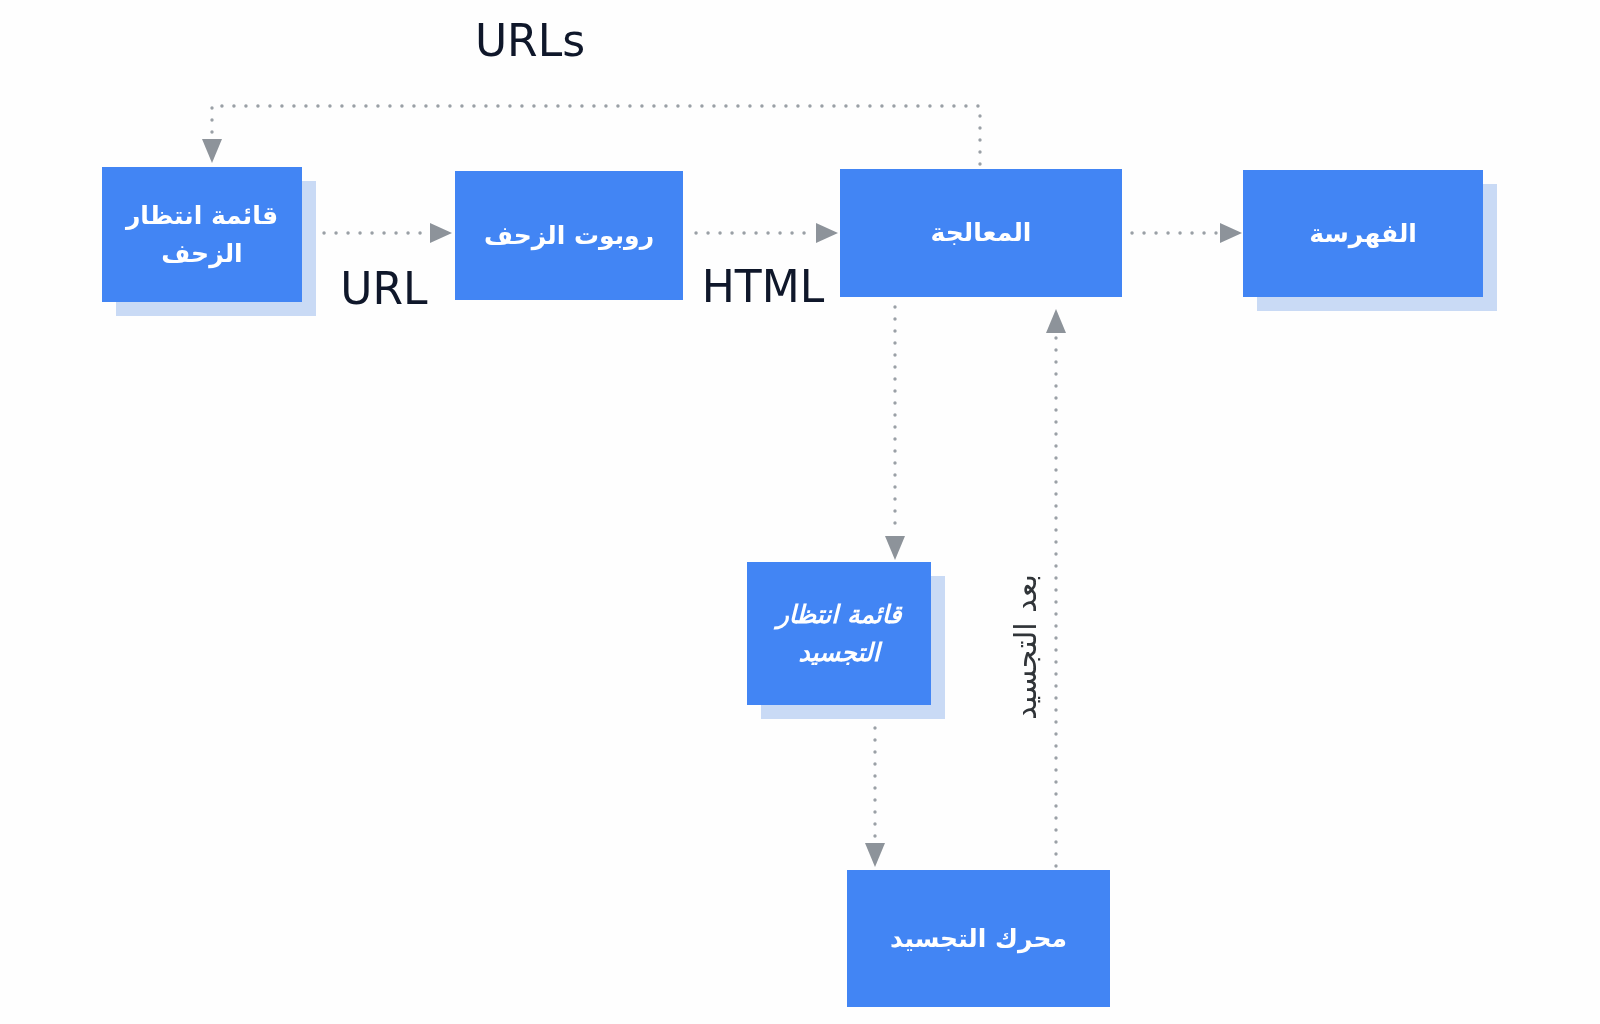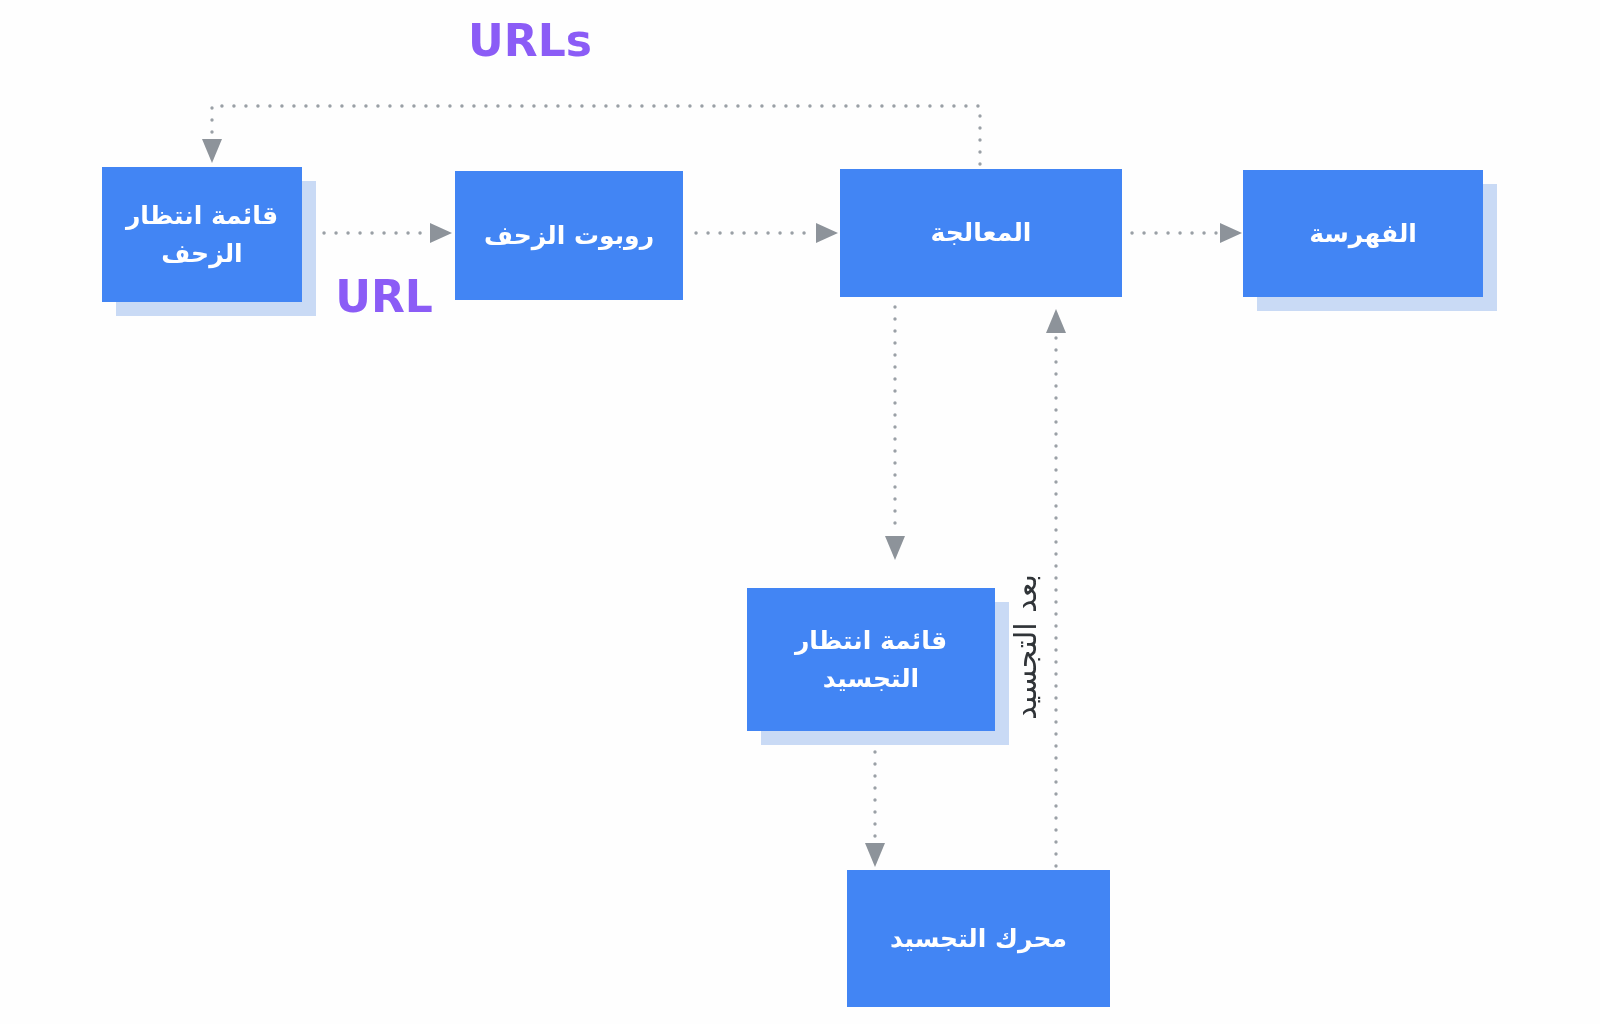--- a/index.html
+++ b/index.html
@@ -45,23 +45,23 @@
     line-height: 1.5;
     direction: rtl;
     padding: 0 8px;
     box-sizing: border-box;
   }
   .node.shadowed {
     box-shadow: 14px 14px 0 0 #c9daf5;
   }
   .edge-label {
     position: absolute;
-    color: #8b5cf6;
+    color: #0f172a;
     font-size: 44px;
-    font-weight: 700;
+    font-weight: 400;
     text-align: center;
     line-height: 1.15;
     white-space: nowrap;
   }
   .edge-label.vertical {
     font-size: 30px;
     font-weight: 400;
     color: #303438;
     width: 200px;
     height: 36px;
@@ -108,42 +108,43 @@
     </g>
 
     <g>
       <path class="dotted" d="M1056,866 V338"></path>
       <path class="arrowhead" d="M1046,333 L1066,333 L1056,309 Z"></path>
     </g>
   </svg>
 
   <div class="edge-label" style="left:450px; top:16px; width:160px;">URLs</div>
 
-  <div class="edge-label" style="left:314px; top:272px; width:140px;">URL</div>
+  <div class="edge-label" style="left:314px; top:264px; width:140px;">URL</div>
 
+  <div class="edge-label" style="left:688px; top:262px; width:150px;">HTML</div>
 
   <div class="edge-label vertical" style="left:926px; top:629px;">بعد التجسيد</div>
 
   <div class="node shadowed" style="left:102px; top:167px; width:200px; height:135px;justify-content:center;">
     <span>قائمة انتظار الزحف</span>
   </div>
 
   <div class="node" style="left:455px; top:171px; width:228px; height:129px;justify-content:center;">
     <span>روبوت الزحف</span>
   </div>
 
   <div class="node shadowed" style="left:1243px; top:170px; width:240px; height:127px;">
     <span>الفهرسة</span>
   </div>
 
   <div class="node" style="left:840px; top:169px; width:282px; height:128px;">
     <span>المعالجة</span>
   </div>
 
-  <div class="node shadowed" style="left:747px; top:588px; width:248px; height:143px;">
+  <div class="node shadowed" style="left:747px; top:562px; width:184px; height:143px;font-style:italic;">
     <span>قائمة انتظار التجسيد</span>
   </div>
 
   <div class="node" style="left:847px; top:870px; width:263px; height:137px;">
     <span>محرك التجسيد</span>
   </div>
 
 </div>
 
 </body></html>

